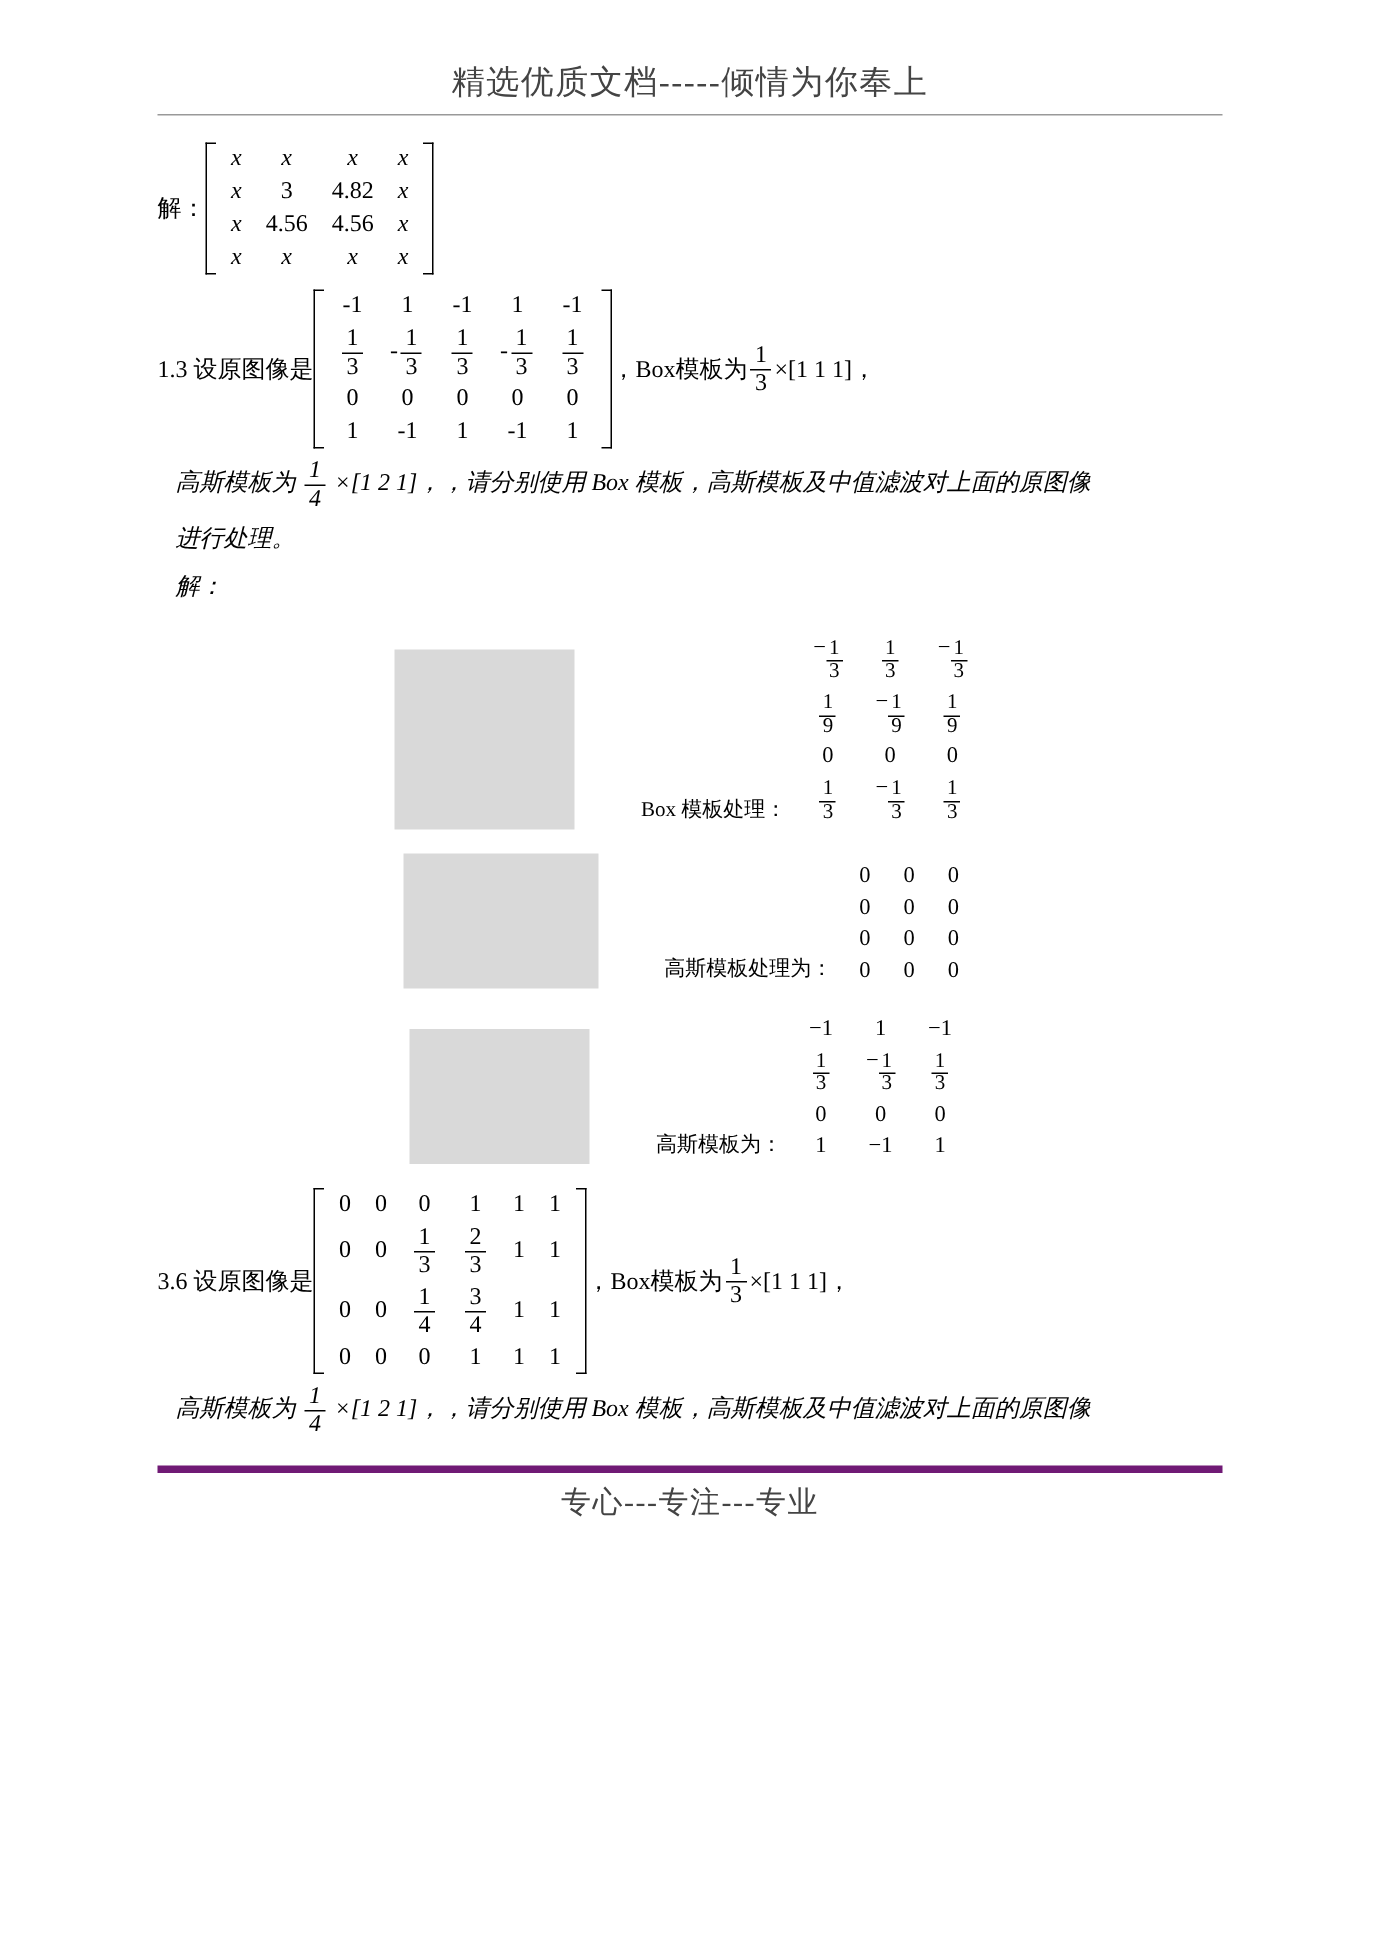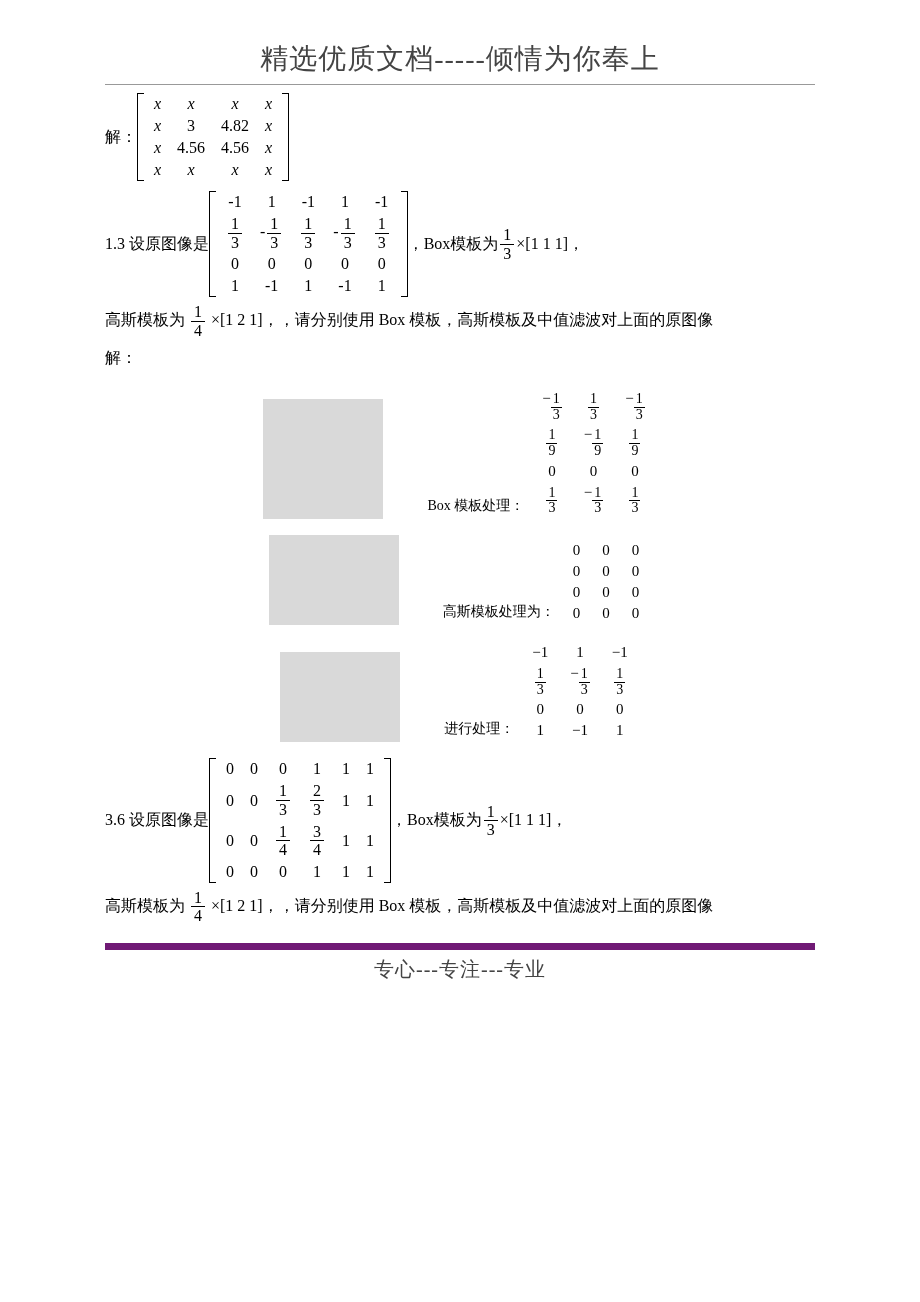--- a/index.html
+++ b/index.html
@@ -11,32 +11,32 @@
     color: #000;
   }
   .page {
     width: 920px;
     margin: 0 auto;
     padding: 40px 105px 30px 105px;
     box-sizing: border-box;
   }
   .header {
     text-align: center;
-    font-size: 28px;
+    font-size: 22px;
     color: #444;
     border-bottom: 1px solid #999;
     padding-bottom: 6px;
-    margin-bottom: 8px;
+    margin-bottom: 18px;
     letter-spacing: 1px;
   }
   .footer {
     text-align: center;
     font-size: 20px;
     color: #444;
-    border-top: 7px solid #701a75;
+    border-top: 5px solid #701a75;
     padding-top: 6px;
     margin-top: 18px;
     letter-spacing: 1px;
   }
   .math-line {
     display: flex;
     align-items: center;
     flex-wrap: wrap;
     margin: 4px 0;
   }
@@ -101,21 +101,21 @@
   .frac-s {
     display: inline-flex;
     flex-direction: column;
     align-items: center;
     font-size: 14px;
     line-height: 1.05;
   }
   .frac-s .num { border-bottom: 1px solid #000; padding: 0 2px; }
   .frac-s .den { padding: 0 2px; }
   .txt { font-family: "SimSun","宋体",serif; }
-  .para { margin: 6px 0; line-height: 1.6; }
+  .para { margin: 6px 12px; line-height: 1.6; font-style: italic; }
 </style>
 </head>
 <body>
 
 <div class="page">
 
   <div class="header">精选优质文档-----倾情为你奉上</div>
 
   <div class="math-line">
     <span class="txt">解：</span>
@@ -216,20 +216,21 @@
 
   <div class="para">
     <span class="txt">高斯模板为</span>
     <span class="frac">
         <span class="num">1</span>
         <span class="den">4</span>
       </span>
     <span class="rowvec">×[1  2  1]，，请分别使用 Box 模板，高斯模板及中值滤波对上面的原图像</span>
   </div>
 
+  <div class="para txt">进行处理。</div>
   <div class="para txt">解：</div>
 
   <div class="result-row">
     <span class="graybox" style="width:120px;height:120px;"></span>
     <span class="label txt">Box 模板处理：</span>
     <table class="small">
       <tbody>
           <tr>
             <td>−<span class="frac-s">
                 <span class="num">1</span>
@@ -305,21 +306,21 @@
             <td>0</td>
             <td>0</td>
             <td>0</td>
           </tr>
     </tbody>
       </table>
   </div>
 
   <div class="result-row">
     <span class="graybox" style="width:120px;height:90px;"></span>
-    <span class="label txt">进行处理：</span>
+    <span class="label txt">高斯模板为：</span>
     <table class="small">
       <tbody>
           <tr>
             <td>−1</td>
             <td>1</td>
             <td>−1</td>
           </tr>
       <tr>
             <td><span class="frac-s">
                 <span class="num">1</span>

